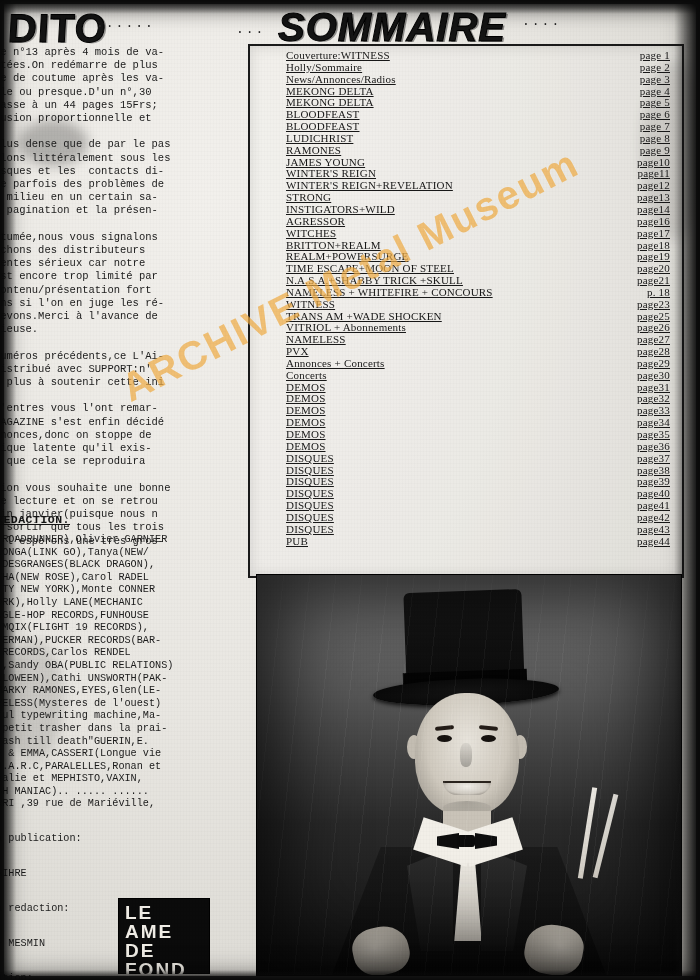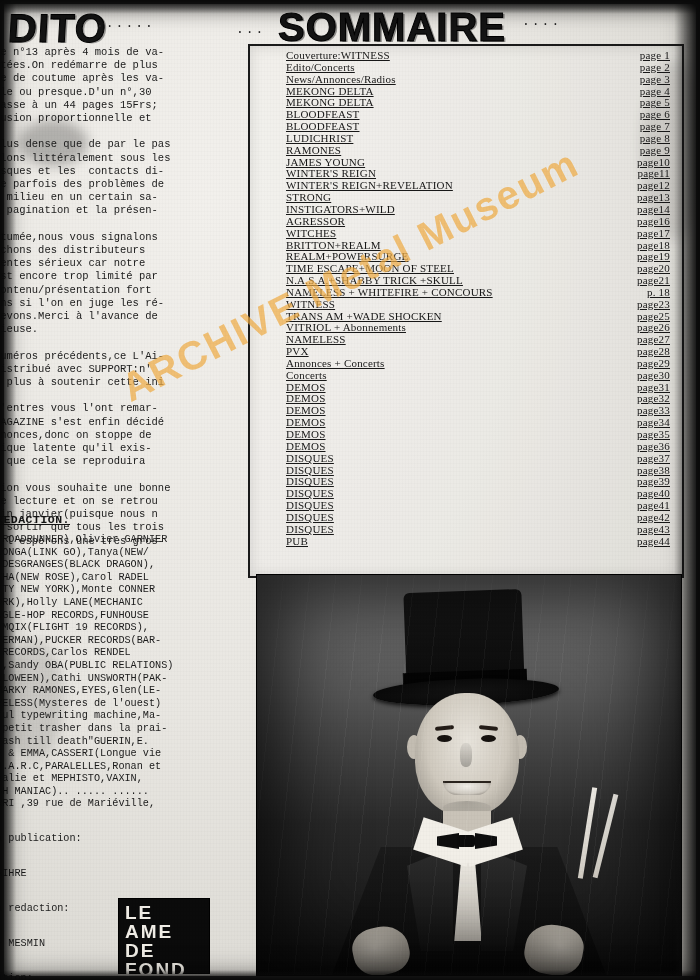--- a/index.html
+++ b/index.html
@@ -72,20 +72,21 @@
     -webkit-text-stroke: 1px #000;
     text-shadow: 2px 1px 0 rgba(0,0,0,.35);
     transform: skewX(-3deg);
   }
   #sommaire-title {
     left: 278px; top: 6px;
     font-size: 40px;
     line-height: 42px;
     -webkit-text-stroke: 1px #000;
     text-shadow: 2px 1px 0 rgba(0,0,0,.4);
+    font-style: italic;
   }
   .dotrow {
     position:absolute;
     font-family:"Liberation Mono", monospace;
     font-size: 13px;
     color:#2a2a2a;
     letter-spacing: 2px;
   }
   #dots-a { left: 96px; top: 16px; }
   #dots-b { left: 236px; top: 22px; }
@@ -425,21 +426,21 @@
   <div id="logo-block">
     <span>LE</span>
     <span>AME</span>
     <span>DE</span>
     <span>FOND</span>
   </div>
 
   <div id="toc-frame"></div>
   <div id="toc-list">
       <div class="toc-row"><span class="toc-t">Couverture:WITNESS</span><span class="toc-p">page 1</span></div>
-      <div class="toc-row"><span class="toc-t">Edito/Concerts</span><span class="toc-p">page 2</span></div>
+      <div class="toc-row"><span class="toc-t">Holly/Sommaire</span><span class="toc-p">page 2</span></div>
       <div class="toc-row"><span class="toc-t">News/Annonces/Radios</span><span class="toc-p">page 3</span></div>
       <div class="toc-row"><span class="toc-t">MEKONG DELTA</span><span class="toc-p">page 4</span></div>
       <div class="toc-row"><span class="toc-t">MEKONG DELTA</span><span class="toc-p">page 5</span></div>
       <div class="toc-row"><span class="toc-t">BLOODFEAST</span><span class="toc-p">page 6</span></div>
       <div class="toc-row"><span class="toc-t">BLOODFEAST</span><span class="toc-p">page 7</span></div>
       <div class="toc-row"><span class="toc-t">LUDICHRIST</span><span class="toc-p">page 8</span></div>
       <div class="toc-row"><span class="toc-t">RAMONES</span><span class="toc-p">page 9</span></div>
       <div class="toc-row"><span class="toc-t">JAMES YOUNG</span><span class="toc-p">page10</span></div>
       <div class="toc-row"><span class="toc-t">WINTER'S REIGN</span><span class="toc-p">page11</span></div>
       <div class="toc-row"><span class="toc-t">WINTER'S REIGN+REVELATION</span><span class="toc-p">page12</span></div>

